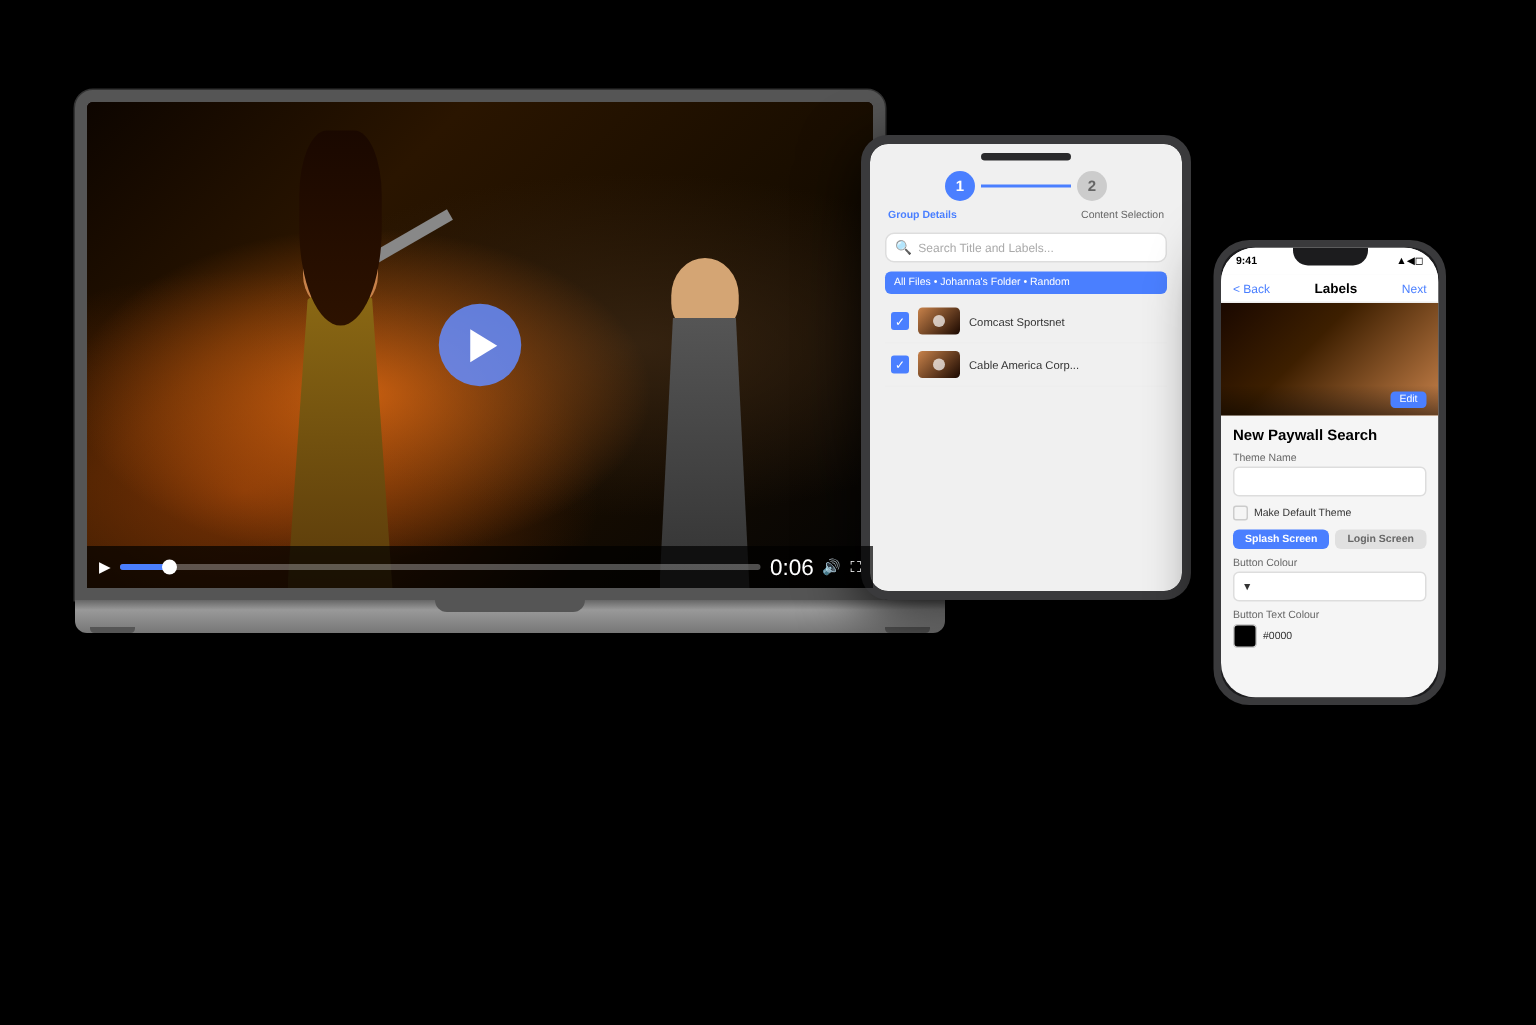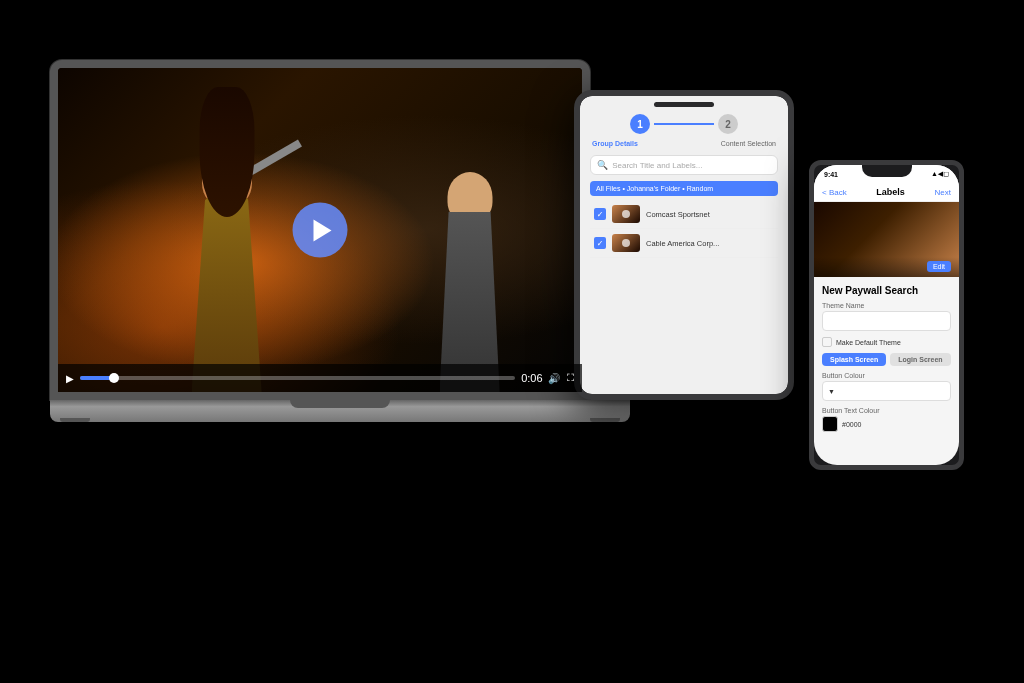--- a/index.html
+++ b/index.html
@@ -219,21 +219,21 @@
       right: -4px;
       top: -3px;
       width: 10px;
       height: 10px;
       background: white;
       border-radius: 50%;
     }
 
     .time-label {
       color: white;
-      font-size: 11px;
+      font-size: 15px;
     }
 
     .volume-icon {
       color: white;
       font-size: 10px;
     }
 
     .fullscreen-icon {
       color: white;
       font-size: 10px;
@@ -491,21 +491,21 @@
     }
 
     
     .phone {
       position: absolute;
       right: 60px;
       top: 160px;
       width: 155px;
       height: 310px;
       background: #1c1c1e;
-      border-radius: 12px;
+      border-radius: 24px;
       border: 5px solid #3a3a3c;
       overflow: hidden;
       box-shadow: 0 10px 40px rgba(0,0,0,0.9);
       z-index: 8;
     }
 
     .phone-notch {
       position: absolute;
       top: 0;
       left: 50%;

